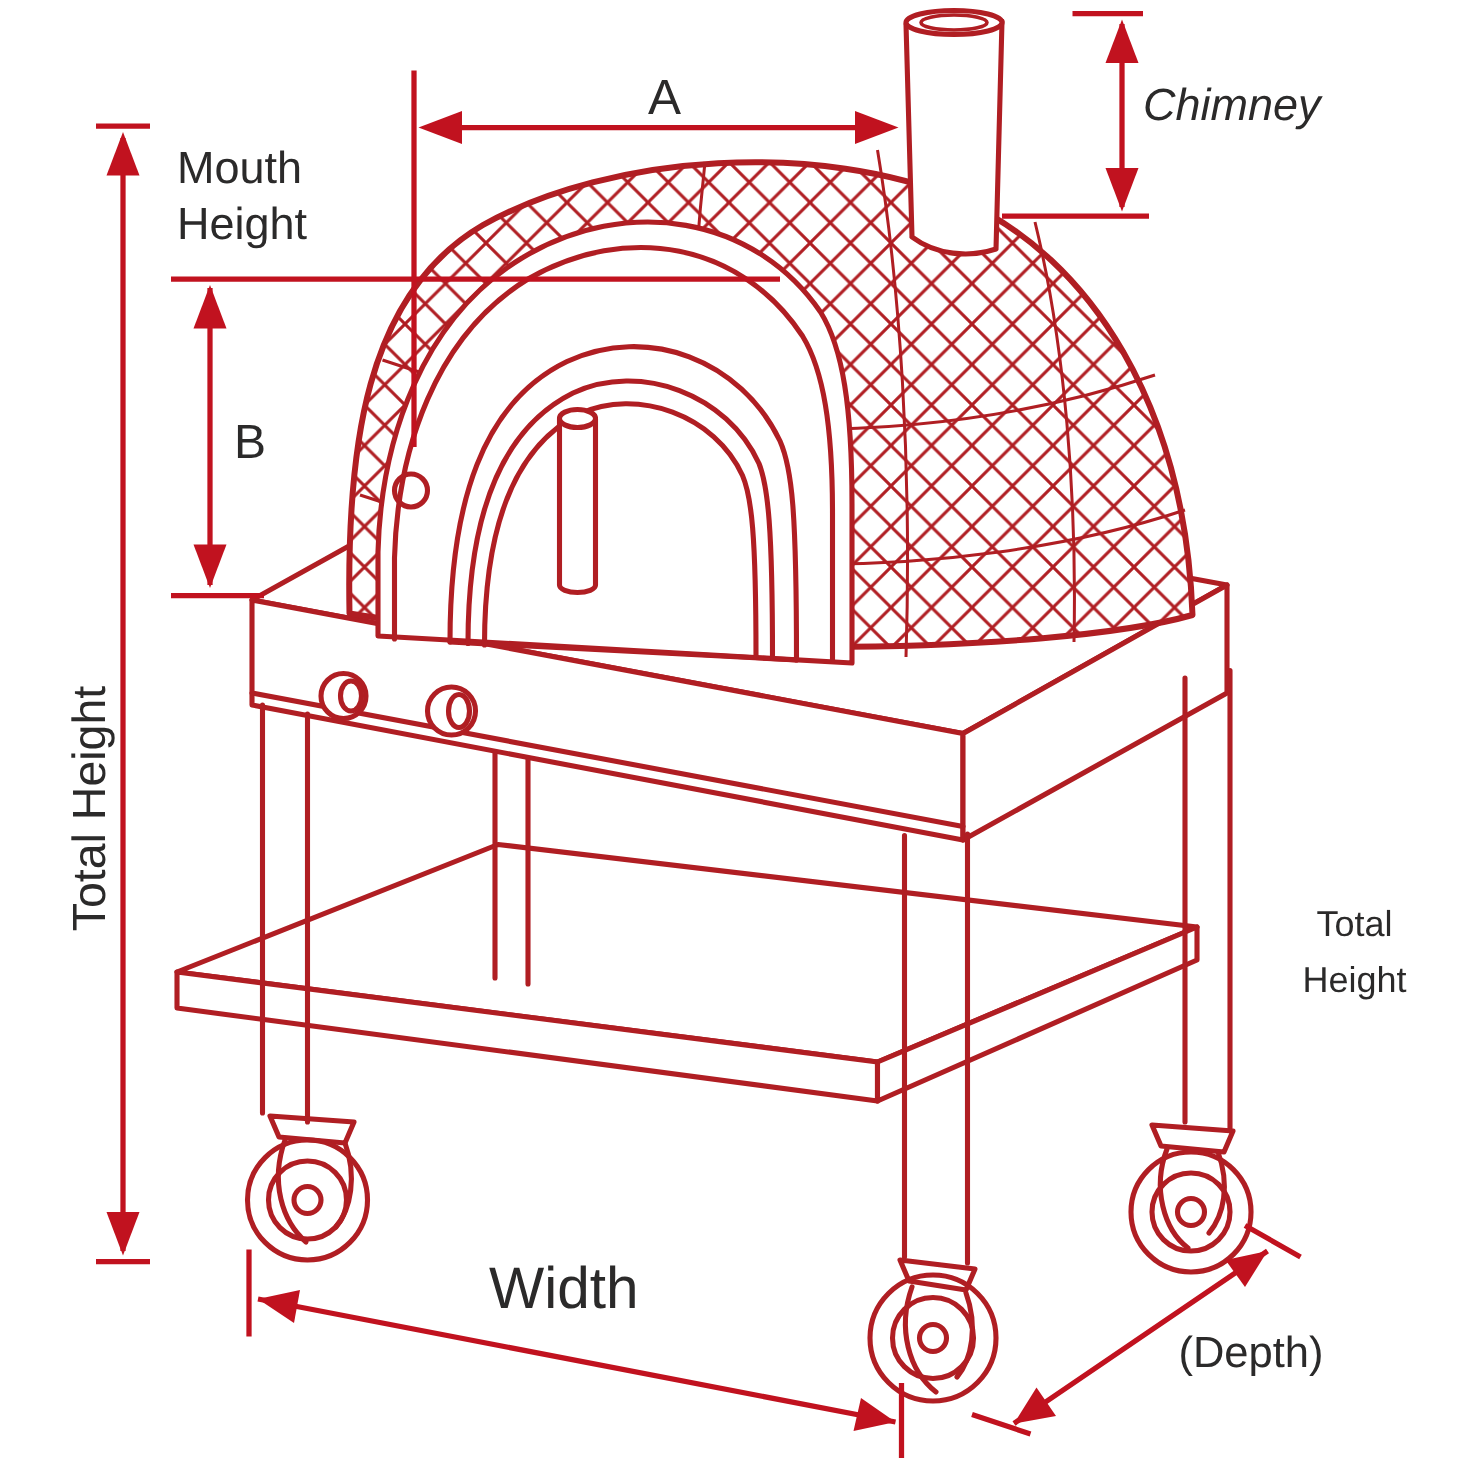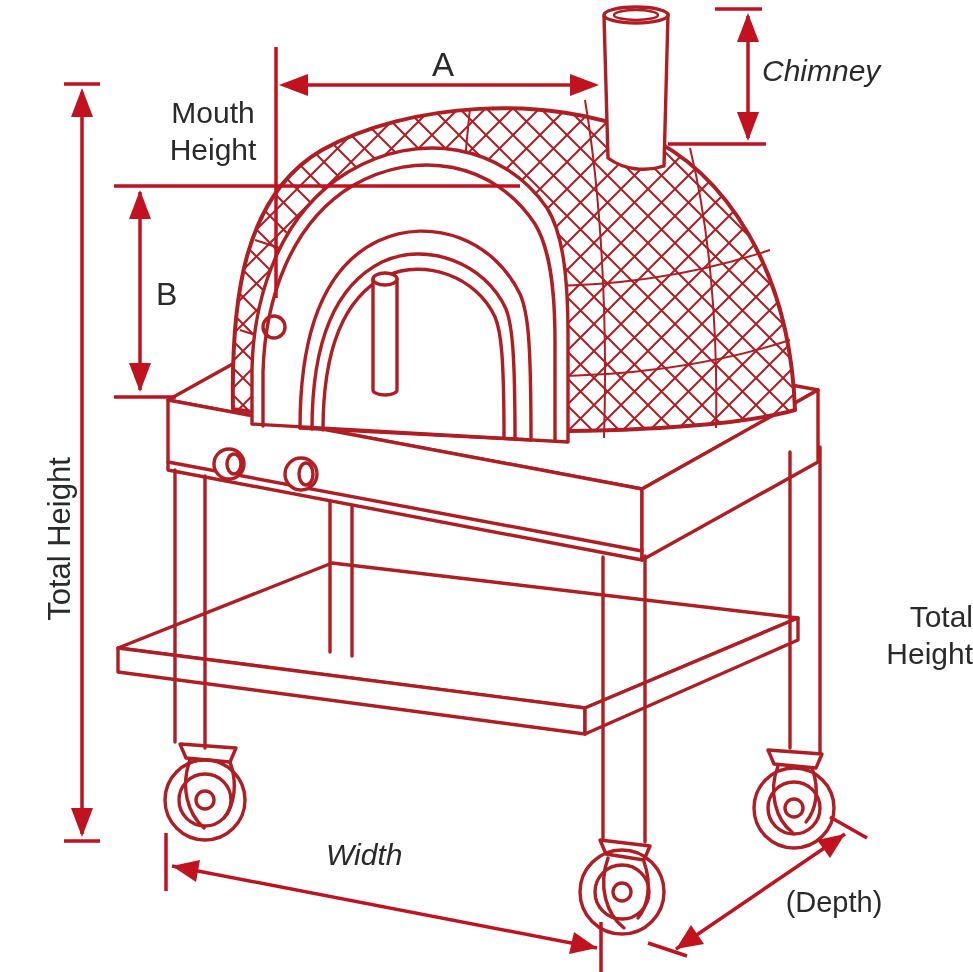--- a/index.html
+++ b/index.html
@@ -11,26 +11,26 @@
   svg{position:absolute;left:0;top:0;}
   .ln{fill:none;stroke:var(--line-red);stroke-width:3.4;stroke-linecap:round;stroke-linejoin:round;}
   .thin{stroke-width:2.4;}
   .fw{fill:var(--background);}
   .meshline{stroke:var(--line-red);stroke-width:2;fill:none;}
   .dim{fill:none;stroke:var(--dim-red);stroke-width:3.5;stroke-linecap:butt;}
   .arr{fill:var(--dim-red);stroke:none;}
   .label{position:absolute;color:var(--label-dark);white-space:nowrap;}
   .lbl-a{left:432px;top:46px;font-size:33px;}
   .lbl-chimney{left:762px;top:54px;font-size:30px;font-style:italic;}
-  .lbl-mouth{left:118px;top:94px;width:190px;text-align:center;font-size:30px;line-height:37px;}
+  .lbl-mouth{left:118px;top:94px;width:190px;text-align:left;font-size:30px;line-height:37px;}
   .lbl-b{left:156px;top:276px;font-size:32px;}
   .lbl-thl{left:-90px;top:521px;width:300px;height:36px;text-align:center;
            font-size:31px;transform:rotate(-90deg);}
-  .lbl-thr{left:833px;top:598px;width:140px;text-align:right;font-size:30px;line-height:37px;}
-  .lbl-width{left:326px;top:838px;font-size:30px;font-style:italic;}
+  .lbl-thr{left:833px;top:598px;width:140px;text-align:center;font-size:24px;line-height:37px;}
+  .lbl-width{left:326px;top:838px;font-size:39px;}
   .lbl-length{left:758px;top:884px;width:152px;text-align:center;font-size:29px;line-height:36px;}
 </style>
 </head>
 <body>
 
 <div id="stage">
 <svg width="973" height="972" viewBox="0 0 973 972">
   <defs>
     <pattern id="mesh" width="27" height="27" patternUnits="userSpaceOnUse">
       <path class="meshline" d="M0,27 L27,0 M0,0 L27,27"></path>

